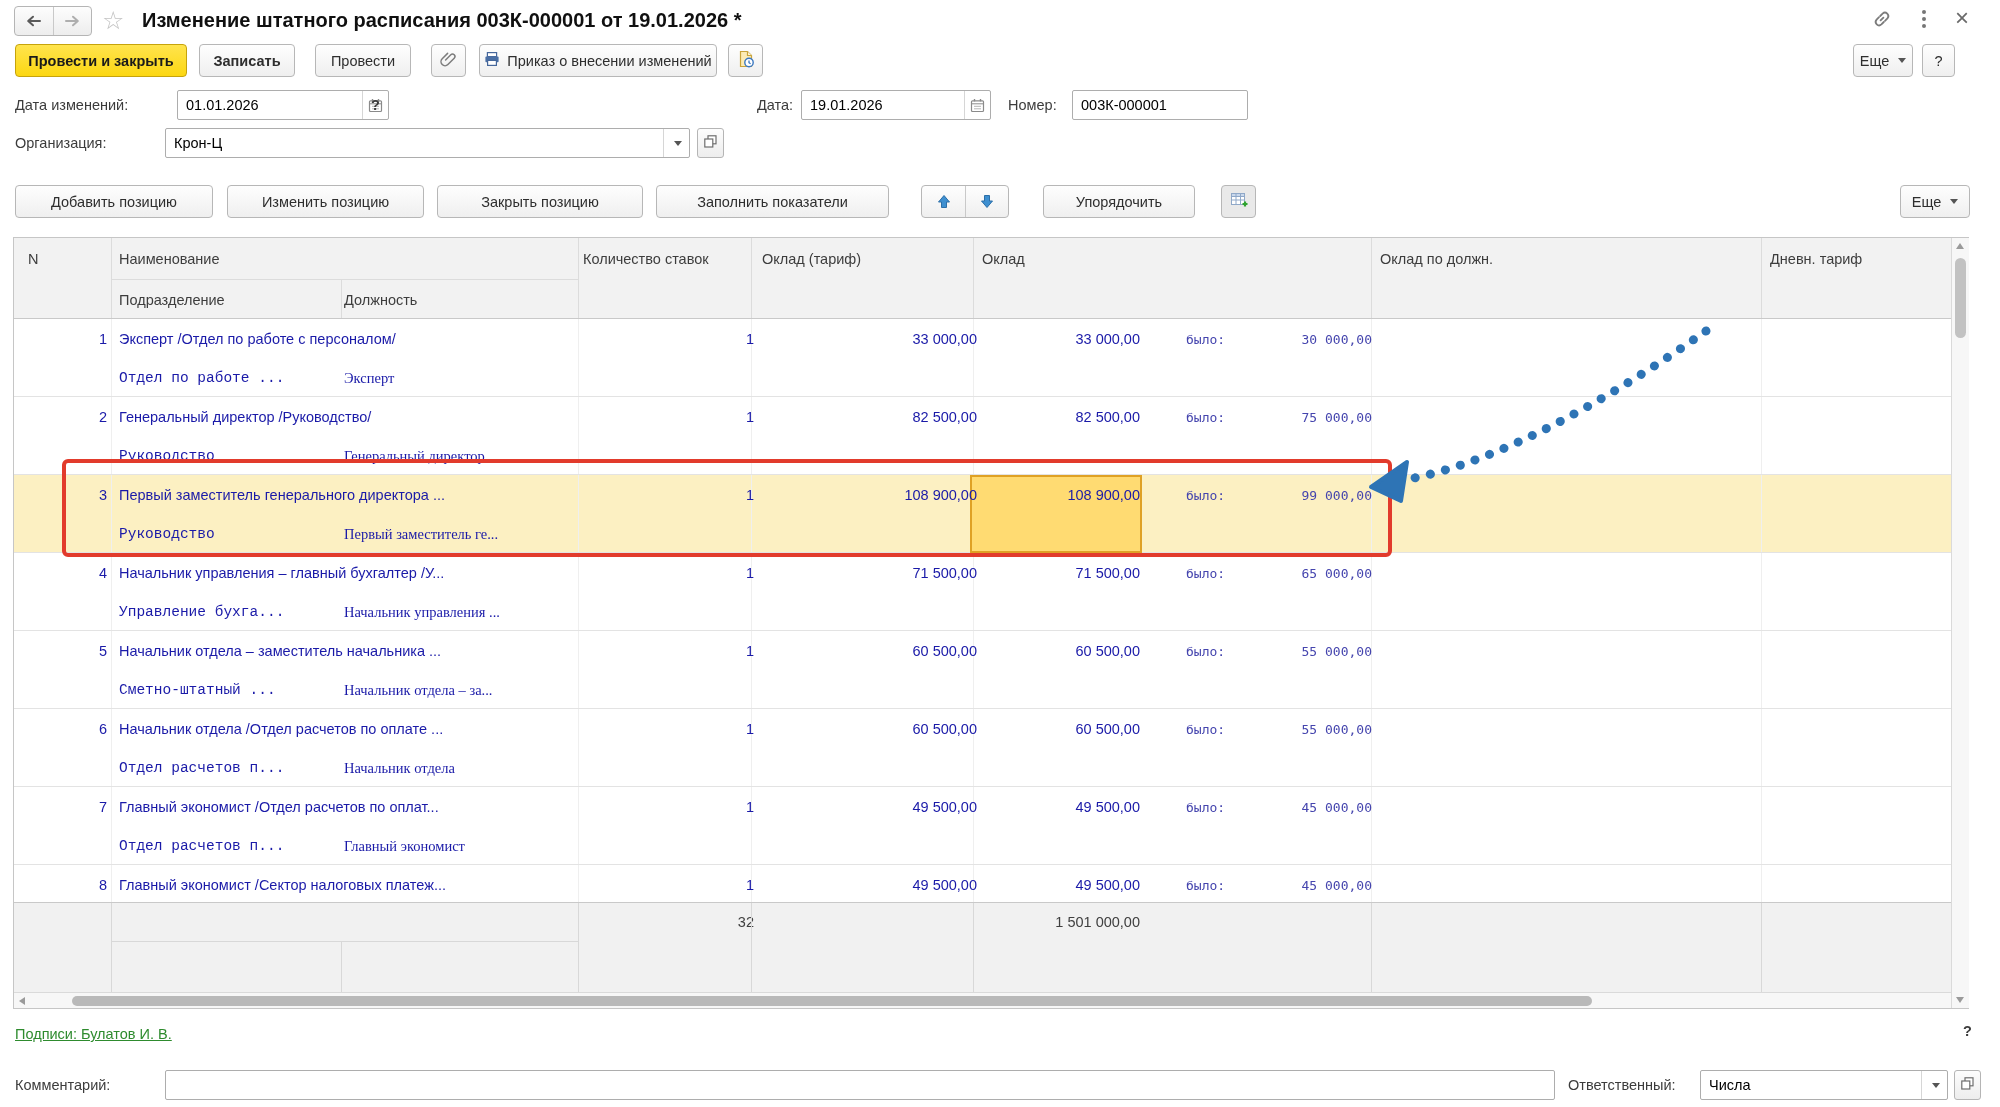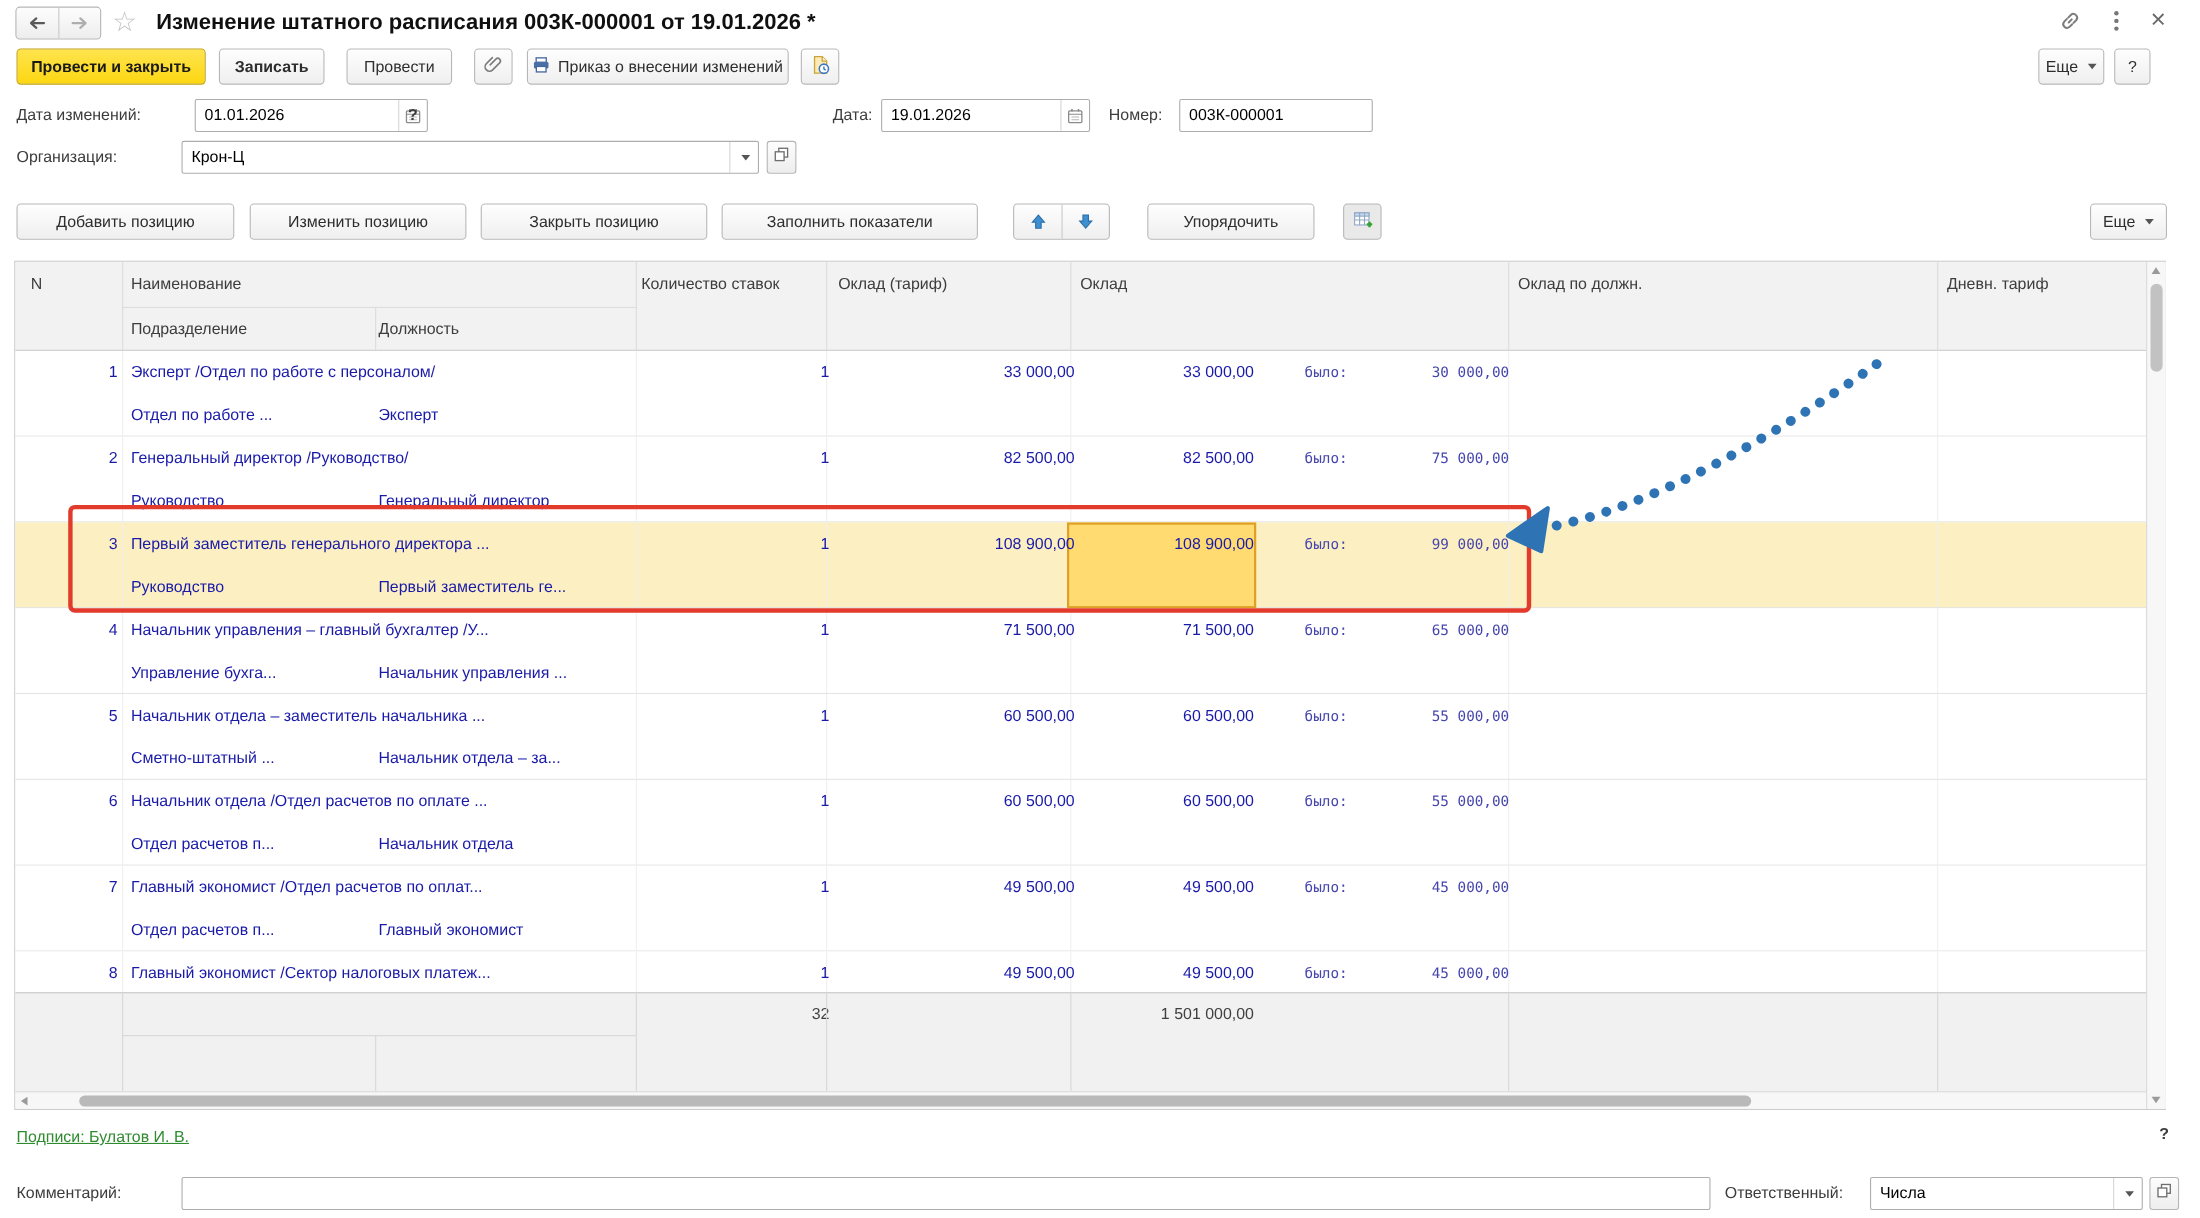--- a/index.html
+++ b/index.html
@@ -50,22 +50,22 @@
     background-image:linear-gradient(#efefef,#efefef),linear-gradient(#efefef,#efefef),linear-gradient(#efefef,#efefef),
       linear-gradient(#efefef,#efefef),linear-gradient(#efefef,#efefef),linear-gradient(#efefef,#efefef);
     background-repeat:no-repeat;
     background-size:1px 100%,1px 100%,1px 100%,1px 100%,1px 100%,1px 100%;
     background-position:97px 0,564px 0,737px 0,959px 0,1357px 0,1747px 0; cursor:pointer; }
   .trow.partial { height:37px; border-bottom:none; overflow:hidden; }
   .trow.selected { background-color:#fcf0c2; }
   .cell { position:absolute; font-size:14.5px; color:#1a1aa8; white-space:nowrap; overflow:hidden; }
   .c-n    { left:0;     top:12px; width:93px;  text-align:right; }
   .c-name { left:105px; top:12px; width:452px; }
-  .c-dept { left:105px; top:51px; width:218px; }
-  .c-pos  { left:330px; top:51px; width:226px; }
+  .c-dept { left:105px; top:51px; width:218px;font-family:Liberation Mono, monospace; }
+  .c-pos  { left:330px; top:51px; width:226px;font-family:Liberation Serif, serif; }
   .c-qty  { left:564px; top:12px; width:176px; text-align:right; }
   .c-tar  { left:737px; top:12px; width:226px; text-align:right; }
   .c-val  { left:959px; top:12px; width:167px; text-align:right; }
   .c-was  { position:absolute; left:1172px; top:13px; width:186px; display:flex; justify-content:space-between;
     font-family:"DejaVu Sans Mono","Liberation Mono",monospace; font-size:13px; color:#4545ae; }
   .sel-cell { position:absolute; left:956px; top:0; width:172px; height:78px; background:#ffdb72; border:2px solid #dfa125; }
   .totals { position:absolute; left:0; top:664px; width:1937px; height:90px; background:#f1f1f1; border-top:1px solid #c9c9c9; }
   .t-num { position:absolute; top:11px; font-size:14.5px; color:#404040; text-align:right; }
   .tvl  { position:absolute; top:0; bottom:0; width:1px; background:#d8d8d8; }
   .tvl2 { position:absolute; top:38px; bottom:0; width:1px; background:#d8d8d8; }

